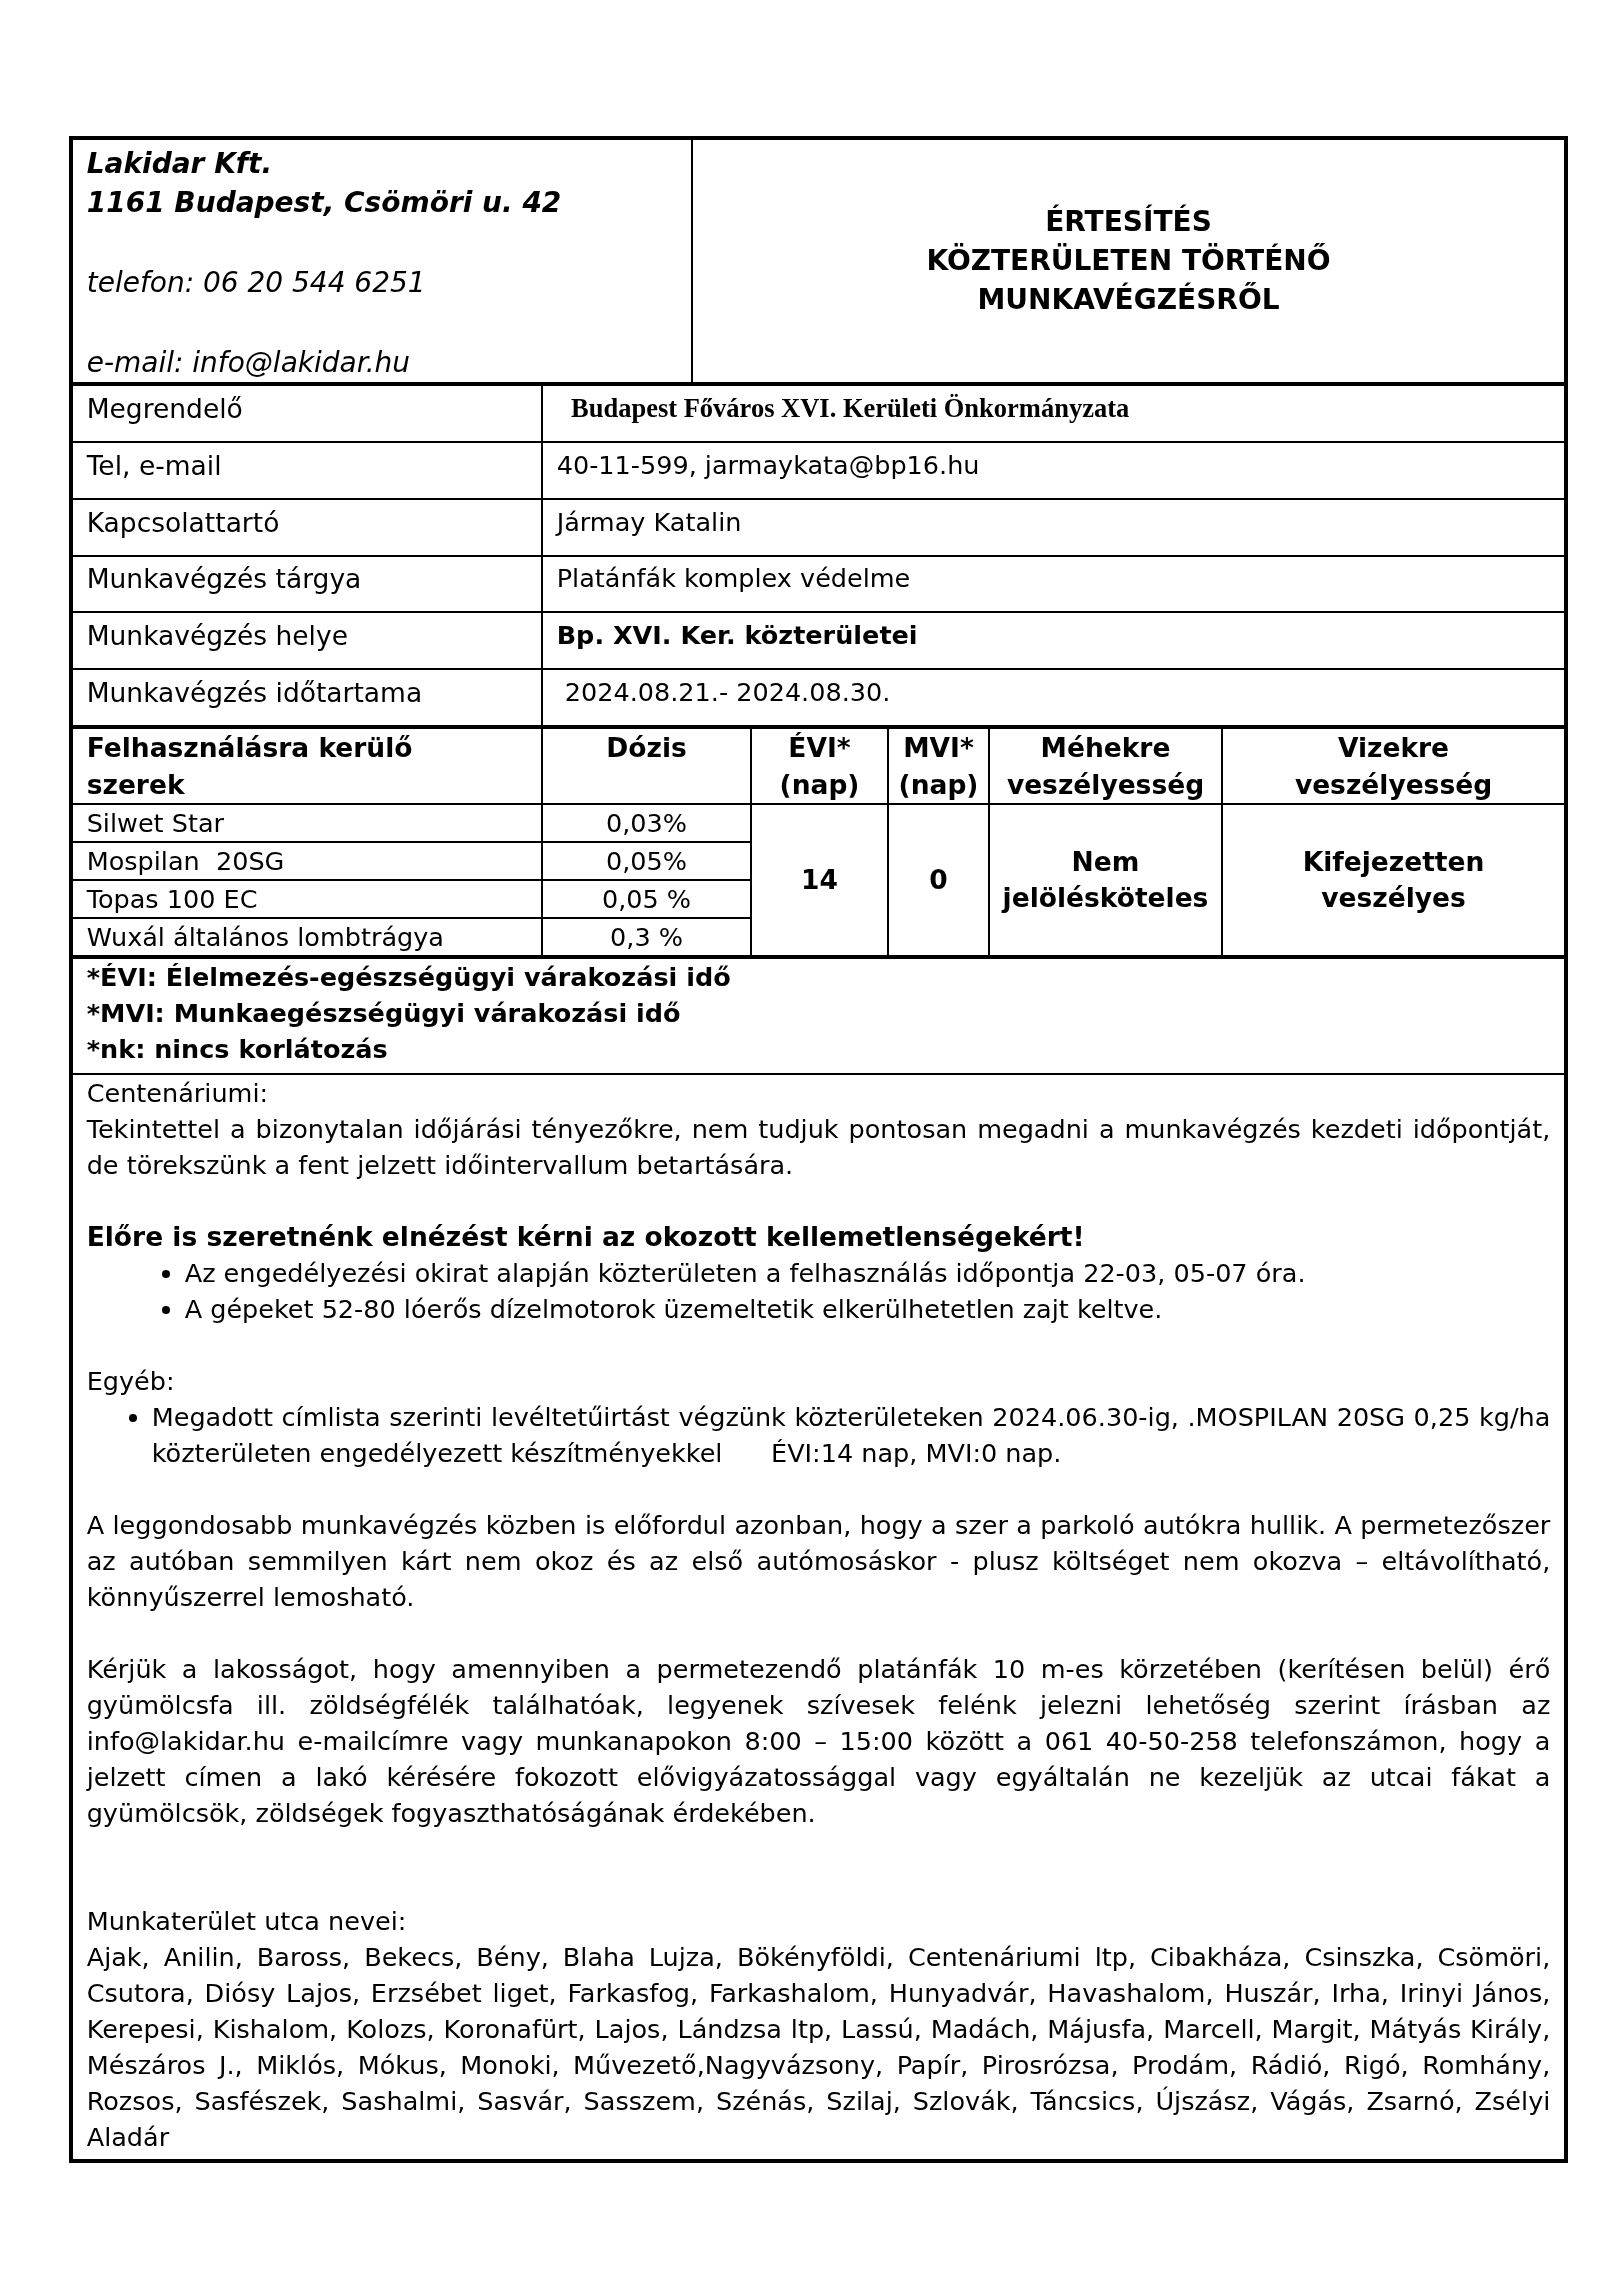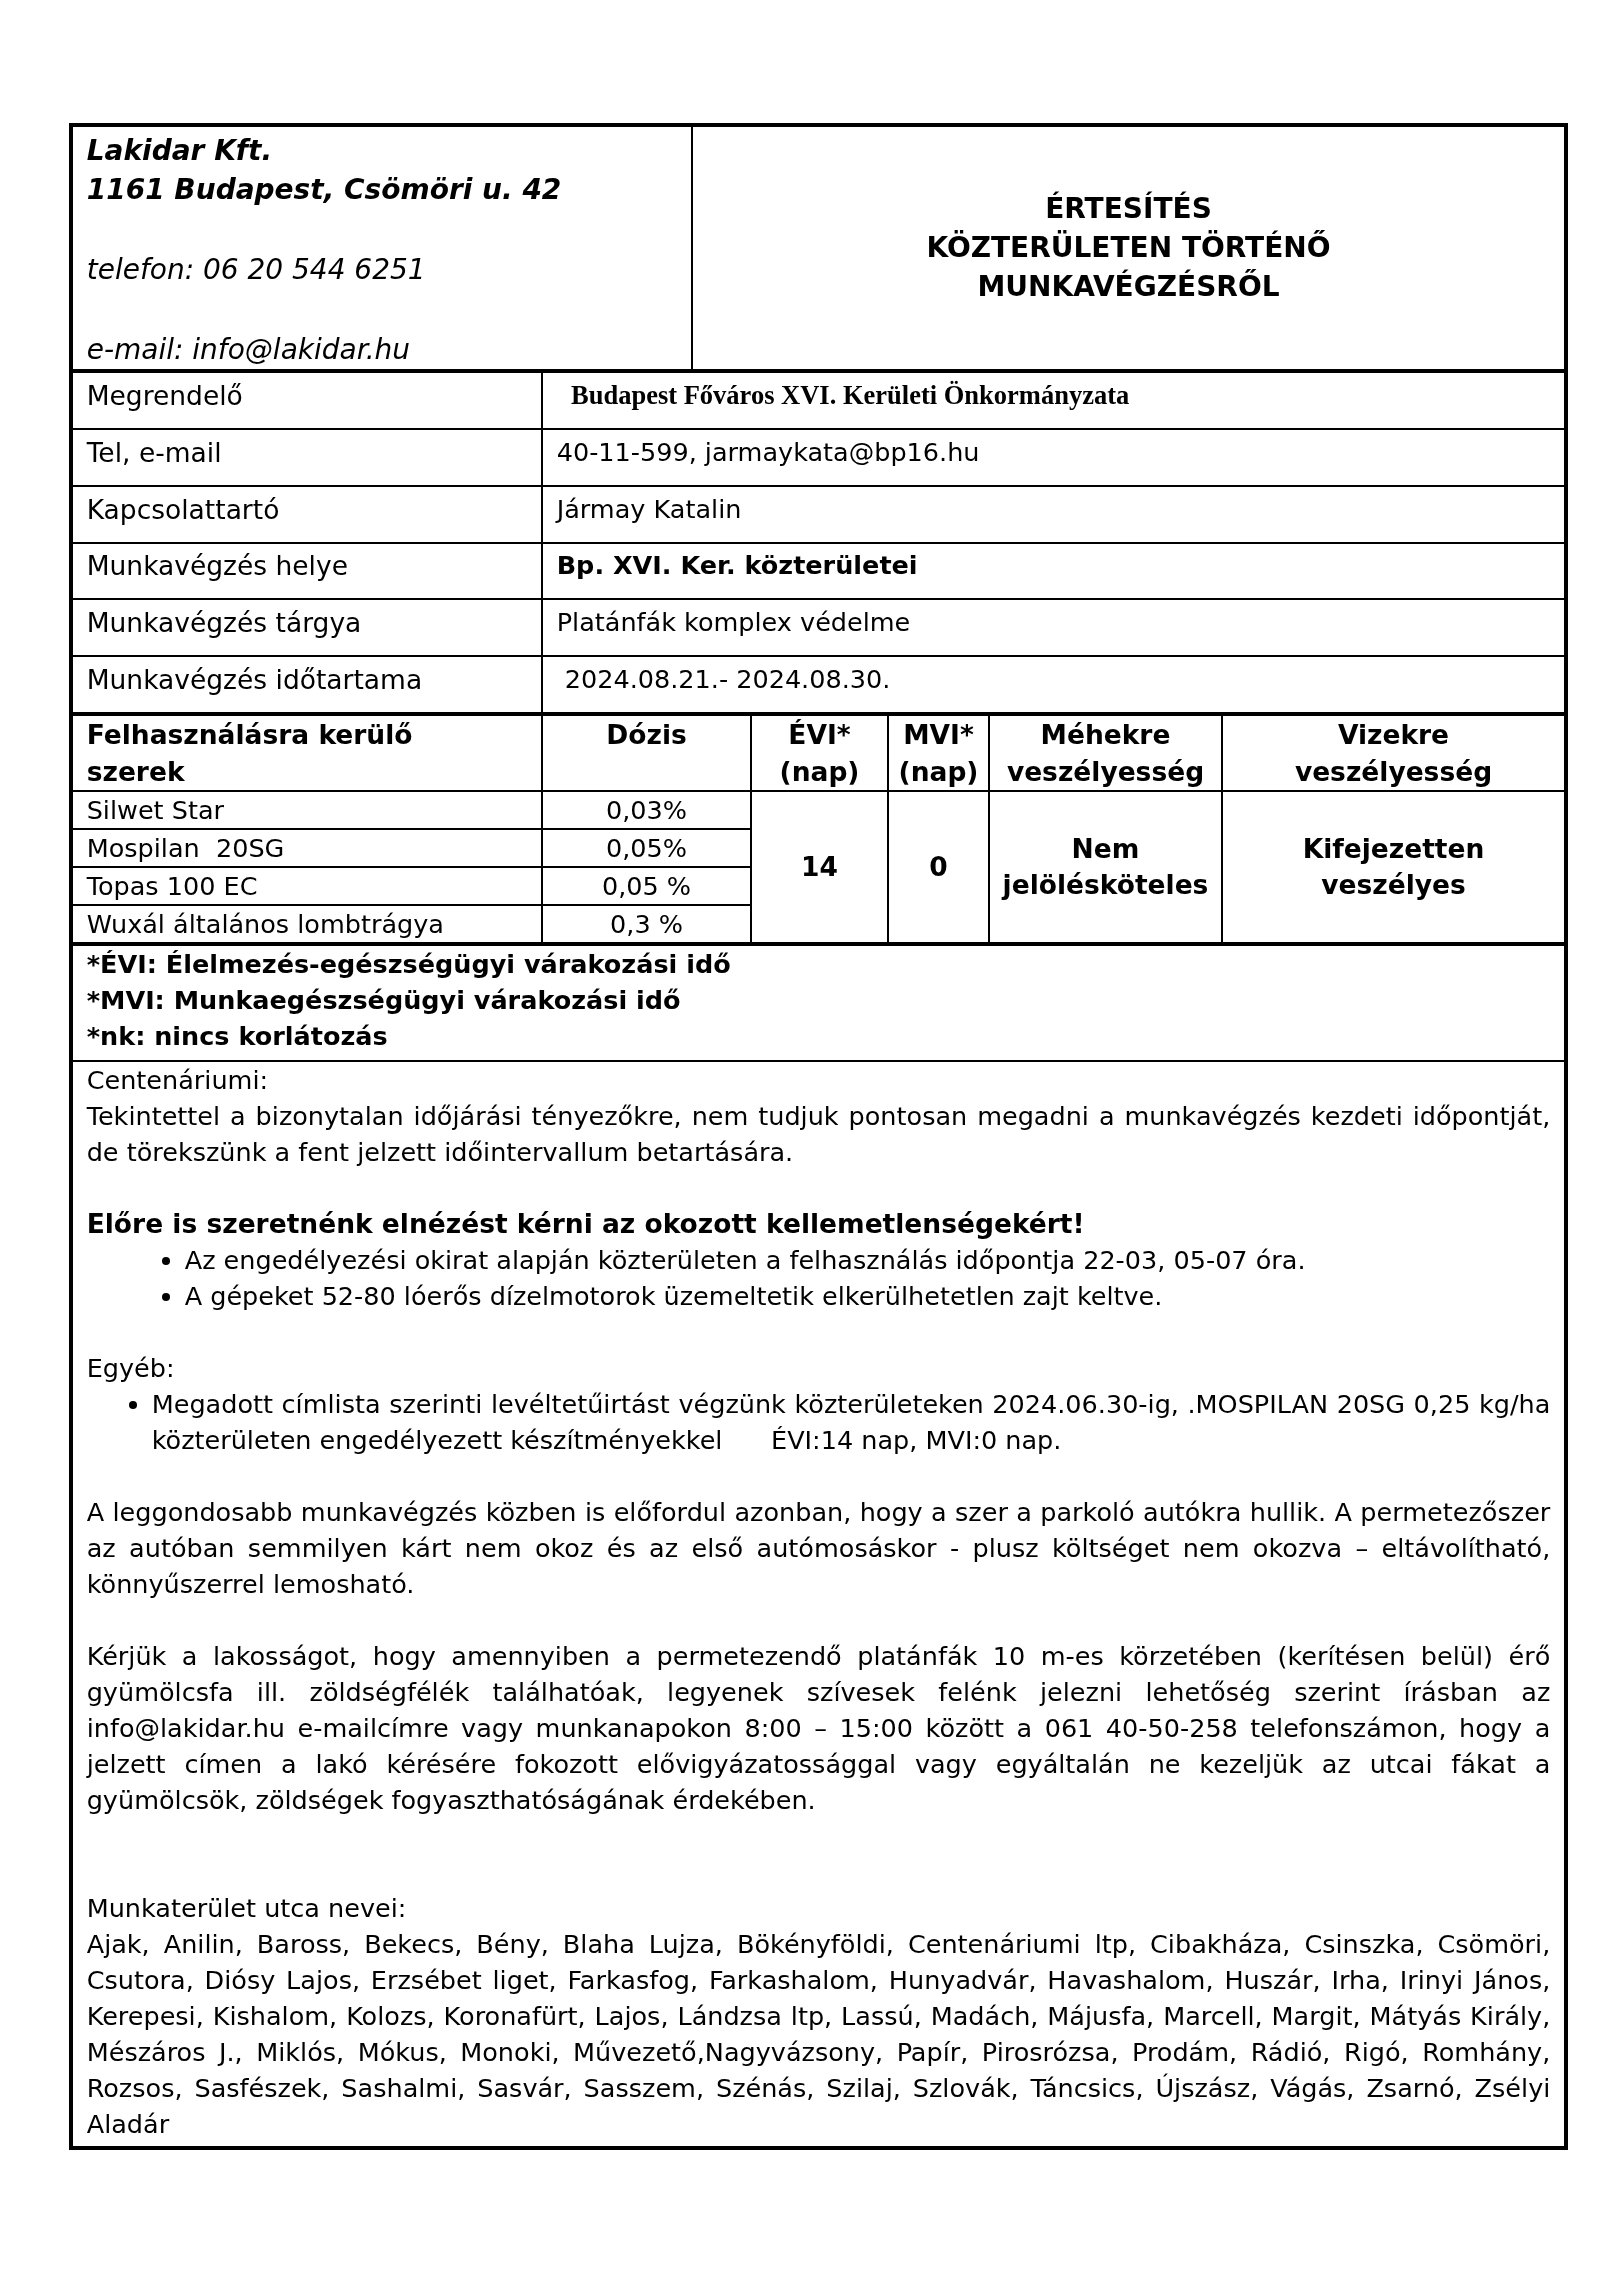--- a/index.html
+++ b/index.html
@@ -1,17 +1,17 @@
 <!DOCTYPE html>
 <html><head>
 <meta charset="utf-8">
 <style>
   html, body { margin: 0; padding: 0; background: #ffffff; }
   body { width: 1621px; height: 2293px; position: relative; color: #000; font-family: "DejaVu Sans", sans-serif; }
-  .page { position: absolute; left: 69px; top: 123px; width: 1499px; border: 2.9px solid #000; box-sizing: border-box; }
+  .page { position: absolute; left: 69px; top: 136px; width: 1499px; border: 2.9px solid #000; box-sizing: border-box; }
   table { border-collapse: collapse; width: 100%; table-layout: fixed; }
   td { border: 2px solid #000; vertical-align: top; padding: 0 13.7px; font-size: 25.5px; line-height: 37px; }
   .hdr-left { height: 186px; padding-top: 3.9px; }
   .hdr-left .l1, .hdr-left .l2 { font-weight: bold; font-style: italic; font-size: 28px; line-height: 39px; }
   .hdr-left .l3, .hdr-left .l4 { font-style: italic; font-size: 28px; line-height: 39px; margin-top: 41px; }
   .hdr-right { text-align: center; vertical-align: middle; font-weight: bold; font-size: 28px; line-height: 39px; }
   .lbl { font-weight: normal; font-size: 26.5px; height: 51px; padding-top: 3.9px; }
   .val { font-size: 25.5px; padding-top: 3.9px; }
   .val.serif { font-family: "Liberation Serif", serif; font-weight: bold; font-size: 26.5px; padding-left: 28px; }
   .val.bold { font-weight: bold; }
@@ -69,26 +69,26 @@
     </tr>
     <tr>
       <td class="lbl">Tel, e-mail</td>
       <td class="val">40-11-599, jarmaykata@bp16.hu</td>
     </tr>
     <tr>
       <td class="lbl">Kapcsolattartó</td>
       <td class="val">Jármay Katalin</td>
     </tr>
     <tr>
+      <td class="lbl">Munkavégzés tárgya</td>
+      <td class="val">Platánfák komplex védelme</td>
+    </tr>
+    <tr>
       <td class="lbl">Munkavégzés helye</td>
       <td class="val bold">Bp. XVI. Ker. közterületei</td>
-    </tr>
-    <tr>
-      <td class="lbl">Munkavégzés tárgya</td>
-      <td class="val">Platánfák komplex védelme</td>
     </tr>
     <tr>
       <td class="lbl">Munkavégzés időtartama</td>
       <td class="val" style="white-space:pre"> 2024.08.21.- 2024.08.30.</td>
     </tr>
   </tbody>
     </table>
 
   <table>
     <colgroup>

